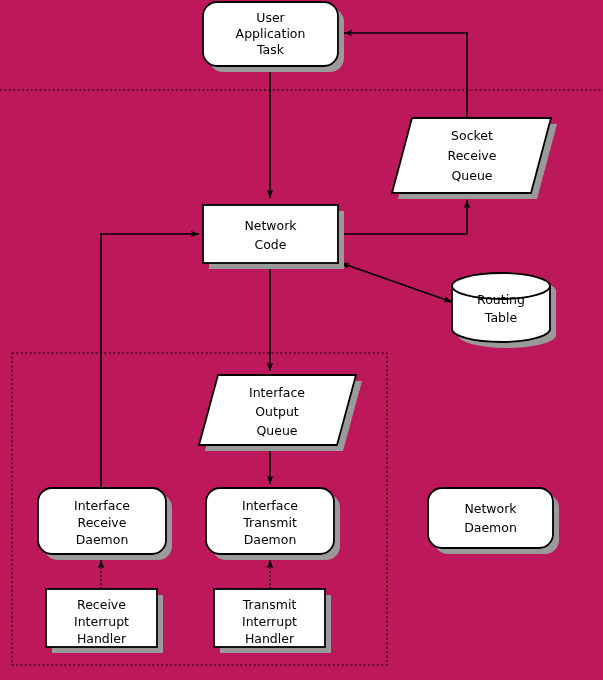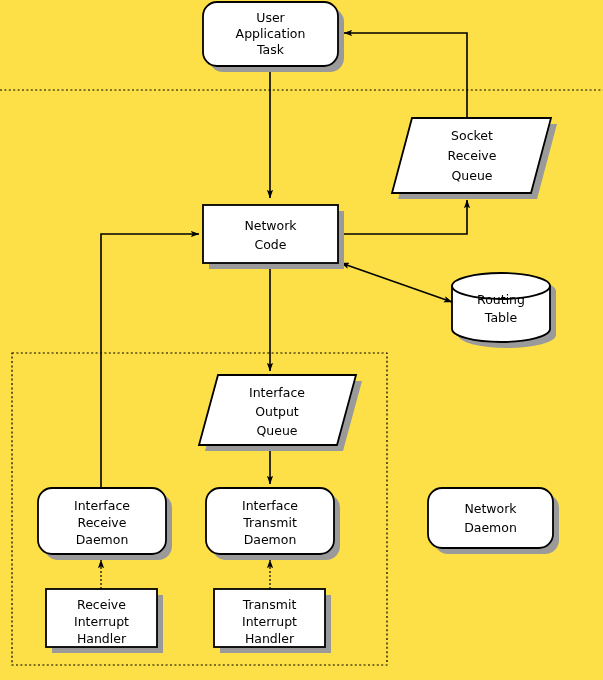--- a/index.html
+++ b/index.html
@@ -4,21 +4,21 @@
 <style>
   html, body {
     margin: 0;
     padding: 0;
     background: #ffffff;
   }
   #canvas {
     position: relative;
     width: 603px;
     height: 680px;
-    background: #fde047;
+    background: #be185d;
     font-family: "DejaVu Sans", "Liberation Sans", sans-serif;
     overflow: hidden;
   }
   #diagram-svg {
     position: absolute;
     left: 0;
     top: 0;
     width: 603px;
     height: 680px;
   }

